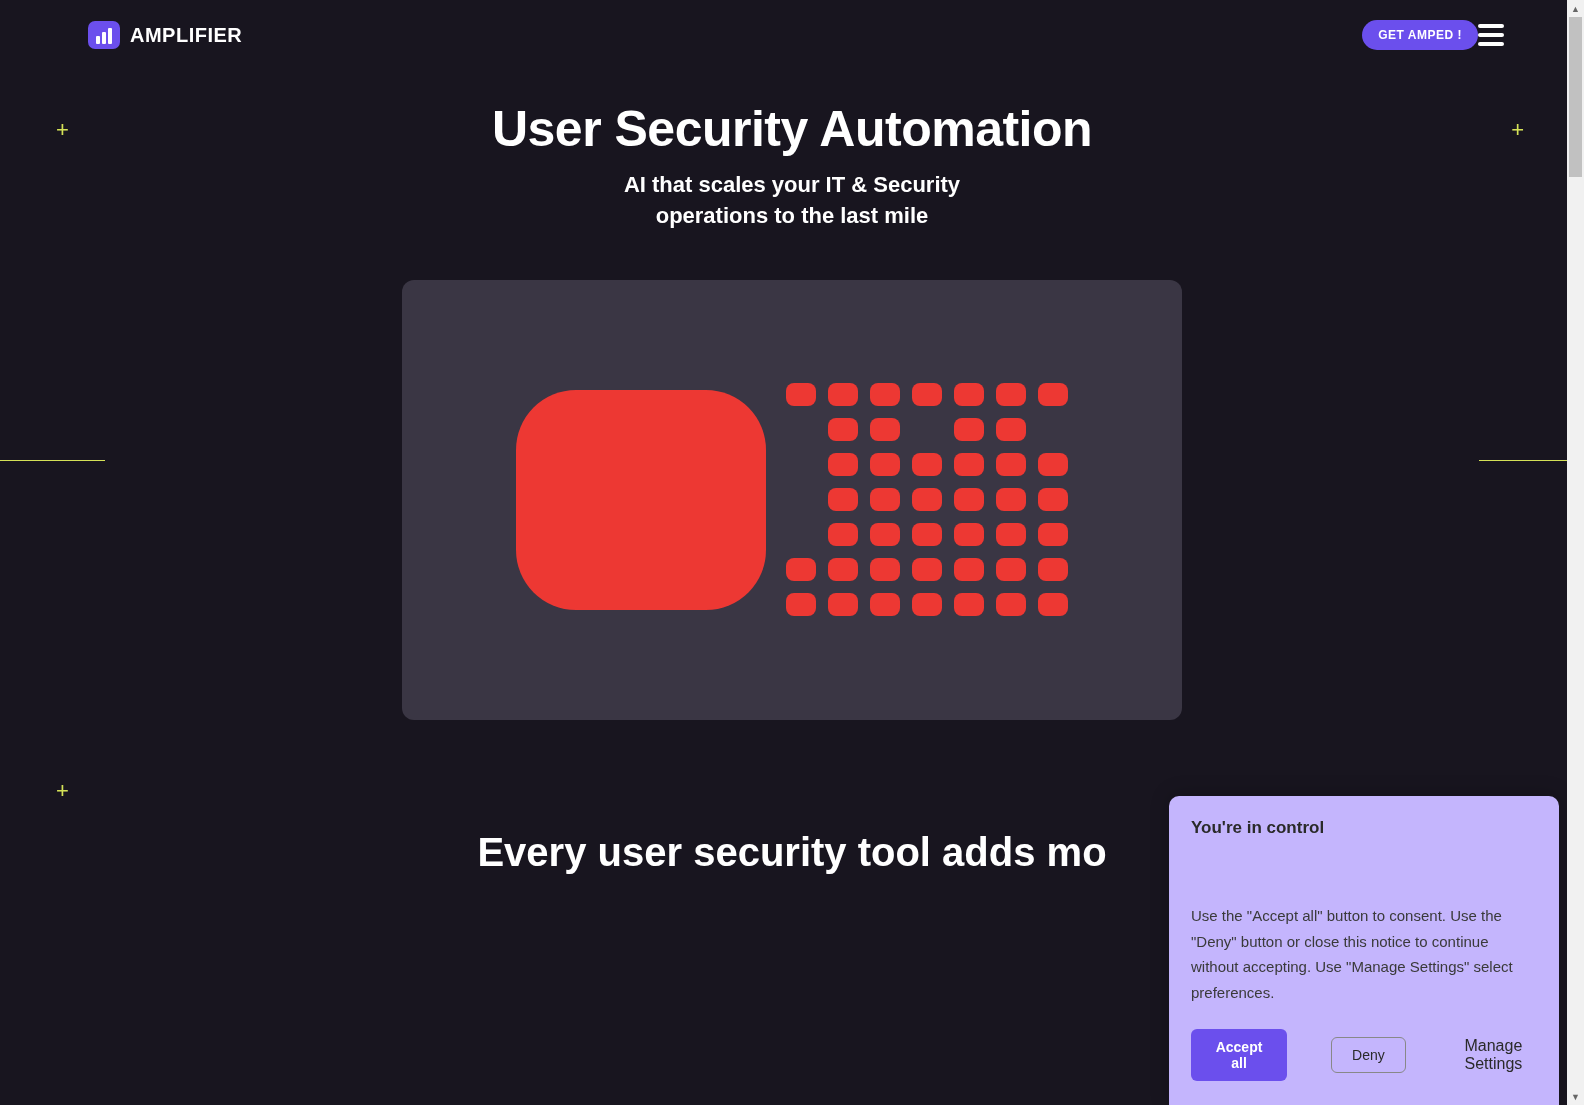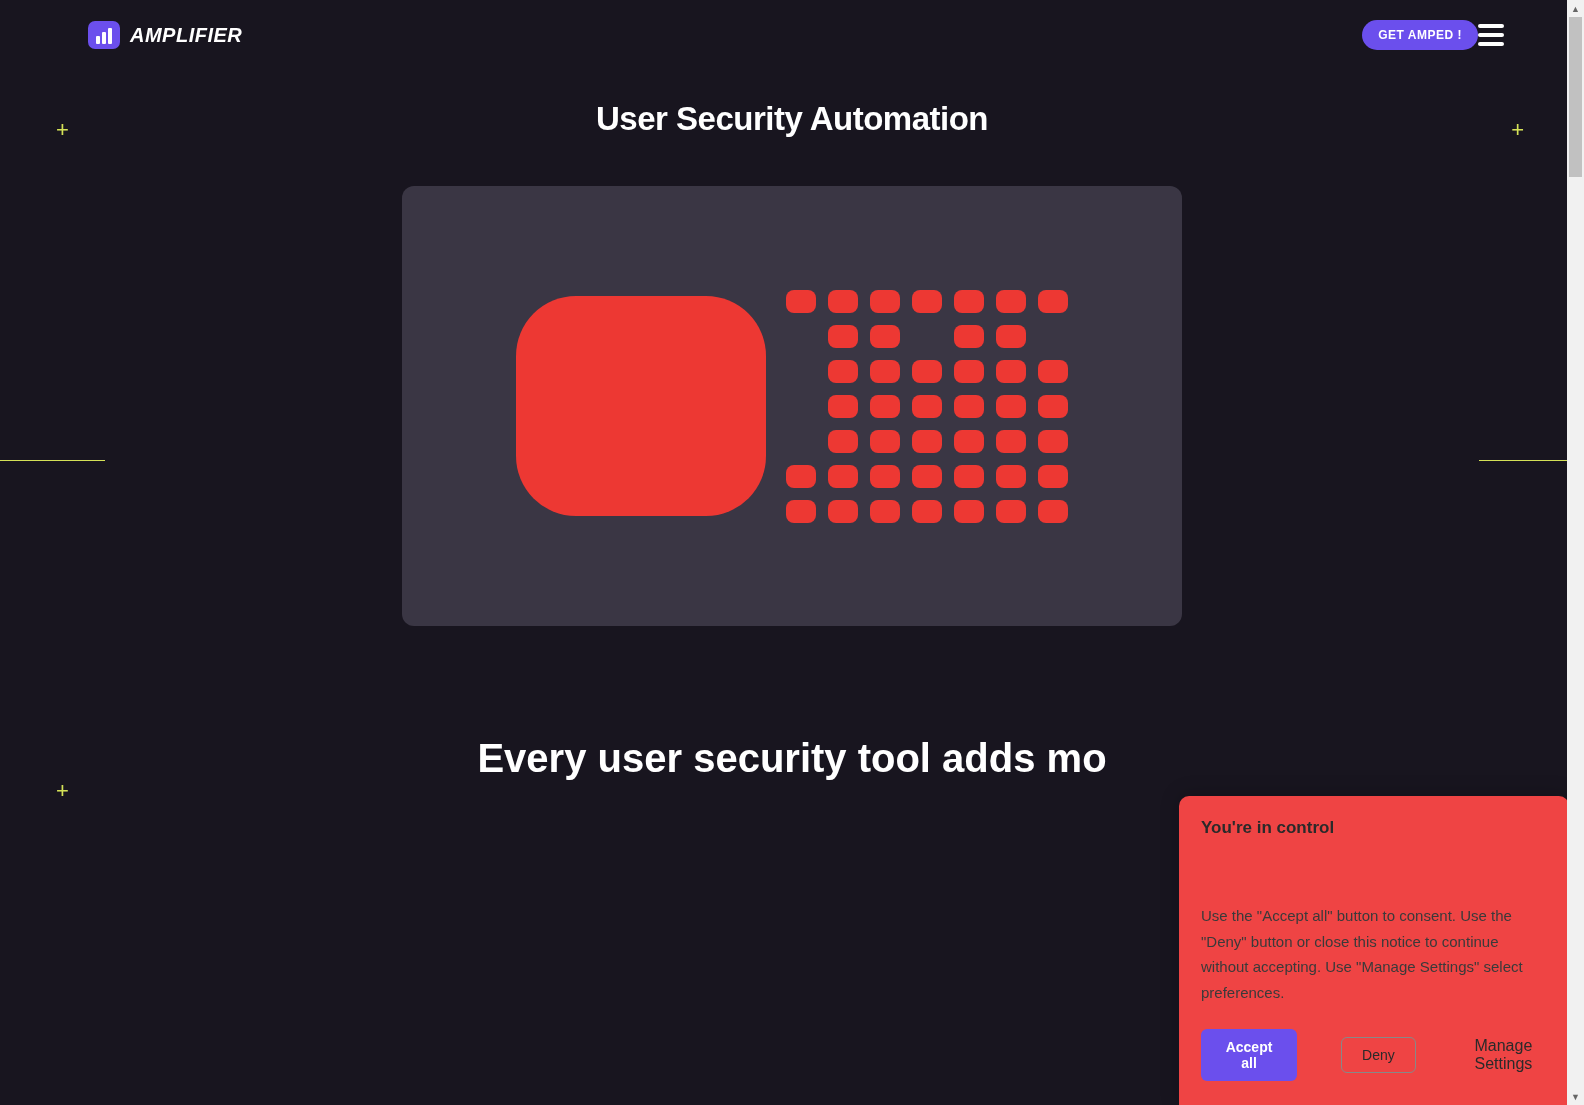--- a/index.html
+++ b/index.html
@@ -50,21 +50,20 @@
 
     .logo-icon .bar:nth-child(1) { height: 8px; }
     .logo-icon .bar:nth-child(2) { height: 12px; }
     .logo-icon .bar:nth-child(3) { height: 16px; }
 
     .logo-text {
       color: white;
       font-weight: 800;
       font-size: 20px;
       letter-spacing: 0.5px;
-      font-style: italic;
     }
 
     .header-right {
       display: flex;
       align-items: center;
     }
 
     .cta-button {
       background-color: #6B4FED;
       color: white;
@@ -92,21 +91,21 @@
     }
 
     
     .hero {
       text-align: center;
       padding-top: 30px;
     }
 
     .hero-title {
       color: white;
-      font-size: 33px;
+      font-size: 50px;
       font-weight: 800;
       letter-spacing: -0.5px;
       text-align: center;
     }
 
     .hero-subtitle {
       color: white;
       font-size: 22px;
       font-weight: 600;
       margin-top: 12px;
@@ -179,23 +178,23 @@
       background-color: #d4e157;
       width: 105px;
     }
     .yellow-line-left { top: 460px; left: 0; }
     .yellow-line-right { top: 460px; right: 0; }
 
     
     .cookie-banner {
       position: fixed;
       bottom: 0;
-      right: 15px;
+      right: 25px;
       width: 390px;
-      background-color: #ef4444;
+      background-color: #c4b5fd;
       border-radius: 10px 10px 0 0;
       padding: 22px 22px 24px 22px;
       box-shadow: 0 -2px 20px rgba(0,0,0,0.2);
     }
 
     .cookie-title {
       font-size: 17px;
       font-weight: 700;
       color: #2a2a2a;
       margin-bottom: 14px;
@@ -299,20 +298,24 @@
     <div class="hamburger">
       <span class="line"></span>
       <span class="line"></span>
       <span class="line"></span>
     </div>
   </div>
 </header>
 
 <section class="hero">
   <h1 class="hero-title">User Security Automation</h1>
+  <p class="hero-subtitle">
+    <span>AI that scales your IT &amp; Security</span><br>
+    <span>operations to the last mile</span>
+  </p>
 
   <div class="graphic-card">
     <div class="big-shape"></div>
     <div class="grid-shapes">
 
       <div class="small-shape"></div>
         <div class="small-shape"></div>
         <div class="small-shape"></div>
         <div class="small-shape"></div>
         <div class="small-shape"></div>

